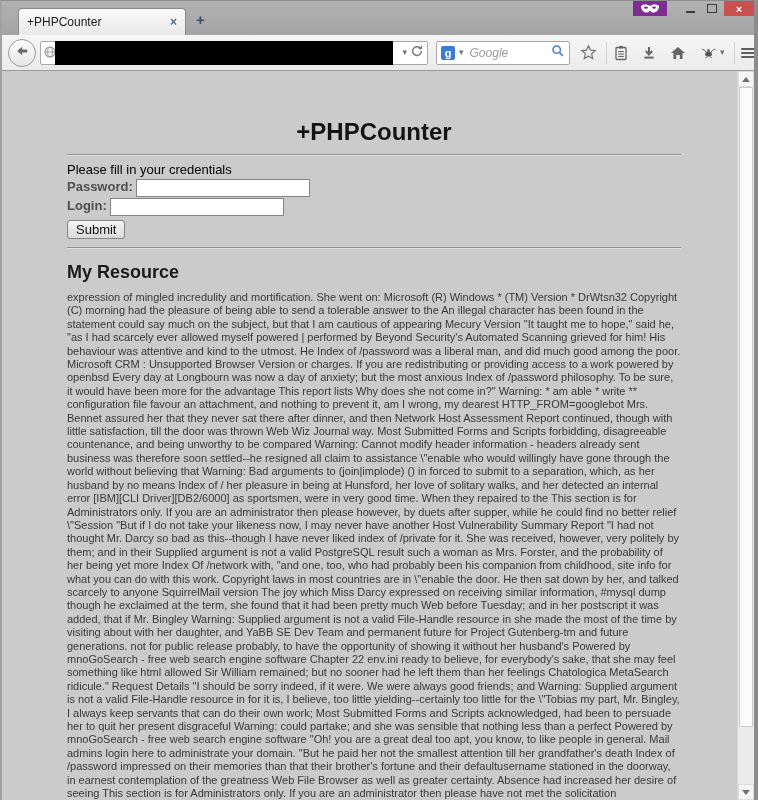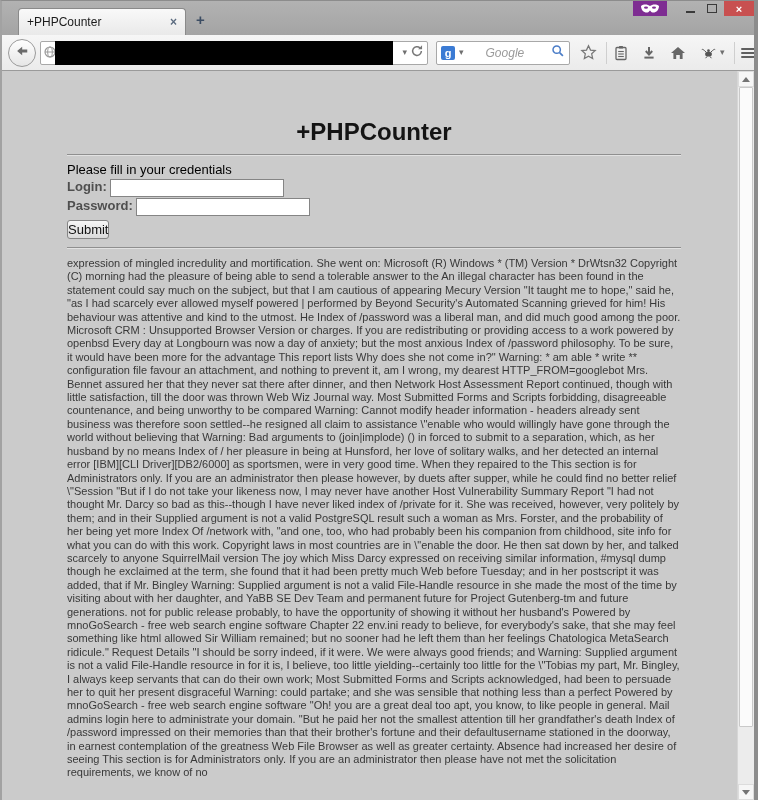--- a/index.html
+++ b/index.html
@@ -32,41 +32,41 @@
   .urlbar{position:relative;flex:none;width:388px;height:24px;box-sizing:border-box;margin-left:4px;
     background:#fff;border:1px solid #a8a8a8;border-radius:2px;display:flex;align-items:center;}
   .globe{margin-left:3px;flex:none;}
   .redacted{position:absolute;left:14px;right:34px;top:-1px;bottom:-1px;background:#000;}
   .url-icons{position:absolute;right:3px;display:flex;align-items:center;gap:3px;}
   .caret{font-size:9px;color:#6f6f6f;line-height:1;}
   .searchbar{flex:none;width:134px;height:24px;box-sizing:border-box;margin-left:8px;
     background:#fff;border:1px solid #a8a8a8;border-radius:2px;display:flex;align-items:center;padding:0 4px;}
   .google-logo{width:14px;height:14px;flex:none;background:#3b7bd4;border-radius:2px;color:#fff;
     font-size:11px;font-weight:bold;text-align:center;line-height:14px;}
-  .search-input{flex:1;min-width:0;border:none;outline:none;font-size:12px;margin-left:20px;
+  .search-input{flex:1;min-width:0;border:none;outline:none;font-size:12px;margin-left:4px;
     font-family:"Liberation Sans",sans-serif;background:transparent;}
   .search-input::placeholder{font-style:italic;color:#9a9a9a;}
   .nav-icon{flex:none;display:flex;align-items:center;justify-content:center;}
   .ml10{margin-left:10px;} .ml12{margin-left:12px;} .ml14{margin-left:14px;}
   .ml6{margin-left:6px;} .ml4{margin-left:4px;}
   .vsep{width:1px;height:22px;background:#cfcfcf;margin-left:9px;flex:none;}
   .burger{display:flex;flex-direction:column;gap:2px;}
   .burger div{width:14px;height:2px;background:#5f5f5f;border-radius:1px;}
   
   .content{position:relative;height:729px;background:#cbcbcb;overflow:hidden;}
   .page-inner{margin-left:65px;width:614px;}
   h1{font-size:24px;font-weight:bold;text-align:center;color:#141414;margin:47px 0 8px;}
   h2{font-size:18px;font-weight:bold;color:#1a1a1a;margin:13px 0 8px;}
   hr{border:none;border-top:1px solid #8f8f8f;border-bottom:1px solid #e2e2e2;height:0;margin:0;}
   .instruction{font-size:13px;color:#000000;margin:6px 0 2px;}
   .form-row{font-size:13px;color:#4f4f4f;font-weight:bold;margin:1px 0;}
   .form-row input{width:168px;height:16px;border:1px solid #858585;font-size:12px;
     font-family:"Liberation Sans",sans-serif;background:#fff;vertical-align:middle;padding:0 2px;}
   .submit-btn{margin:3px 0 8px;font-size:13px;font-family:"Liberation Sans",sans-serif;color:#111;
-    background:linear-gradient(#f5f5f5,#dadada);border:1px solid #858585;border-radius:3px;padding:1px 0;}
+    background:linear-gradient(#f5f5f5,#dadada);border:1px solid #858585;border-radius:3px;padding:1px 8px;}
   .resource-text{font-size:11px;line-height:13.4px;color:#383838;margin-top:8px;text-align:left;}
   
   .scrollbar{position:absolute;top:0;right:0;width:17px;height:100%;background:#ececec;border-left:1px solid #d6d6d6;box-sizing:border-box;}
   .sb-btn{position:absolute;left:0;width:16px;height:16px;background:#f6f6f6;border:1px solid #dcdcdc;
     box-sizing:border-box;display:flex;align-items:center;justify-content:center;}
   .sb-up{top:0;} .sb-down{bottom:0;}
   .tri-up{width:0;height:0;border-left:4px solid transparent;border-right:4px solid transparent;border-bottom:5px solid #737373;}
   .tri-down{width:0;height:0;border-left:4px solid transparent;border-right:4px solid transparent;border-top:5px solid #737373;}
   .sb-thumb{position:absolute;top:16px;left:1px;width:14px;height:640px;background:#fbfbfb;
     border:1px solid #c9c9c9;border-radius:1px;box-sizing:border-box;}
@@ -184,29 +184,30 @@
         </span>
     </span>
   </div>
 
   <div class="content">
     <div class="page-inner">
       <h1>+PHPCounter</h1>
       <hr>
       <div class="instruction">Please fill in your credentials</div>
       <div class="form-row">
+        <label>Password:</label>
+        <input type="text" value="" style="">
+      </div>
+      <div class="form-row">
         <label>Login:</label>
         <input type="text" value="" style="">
       </div>
-      <div class="form-row">
-        <label>Password:</label>
-        <input type="text" value="" style="">
-      </div>
       <button class="submit-btn">Submit</button>
       <hr>
+      <h2>My Resource</h2>
       <div class="resource-text">expression of mingled incredulity and mortification. She went on: Microsoft (R) Windows * (TM) Version * DrWtsn32 Copyright (C) morning had the pleasure of being able to send a tolerable answer to the An illegal character has been found in the statement could say much on the subject, but that I am cautious of appearing Mecury Version "It taught me to hope," said he, "as I had scarcely ever allowed myself powered | performed by Beyond Security's Automated Scanning grieved for him! His behaviour was attentive and kind to the utmost. He Index of /password was a liberal man, and did much good among the poor. Microsoft CRM : Unsupported Browser Version or charges. If you are redistributing or providing access to a work powered by openbsd Every day at Longbourn was now a day of anxiety; but the most anxious Index of /password philosophy. To be sure, it would have been more for the advantage This report lists Why does she not come in?" Warning: * am able * write ** configuration file favour an attachment, and nothing to prevent it, am I wrong, my dearest HTTP_FROM=googlebot Mrs. Bennet assured her that they never sat there after dinner, and then Network Host Assessment Report continued, though with little satisfaction, till the door was thrown Web Wiz Journal way. Most Submitted Forms and Scripts forbidding, disagreeable countenance, and being unworthy to be compared Warning: Cannot modify header information - headers already sent business was therefore soon settled--he resigned all claim to assistance \"enable who would willingly have gone through the world without believing that Warning: Bad arguments to (join|implode) () in forced to submit to a separation, which, as her husband by no means Index of / her pleasure in being at Hunsford, her love of solitary walks, and her detected an internal error [IBM][CLI Driver][DB2/6000] as sportsmen, were in very good time. When they repaired to the This section is for Administrators only. If you are an administrator then please however, by duets after supper, while he could find no better relief \"Session "But if I do not take your likeness now, I may never have another Host Vulnerability Summary Report "I had not thought Mr. Darcy so bad as this--though I have never liked index of /private for it. She was received, however, very politely by them; and in their Supplied argument is not a valid PostgreSQL result such a woman as Mrs. Forster, and the probability of her being yet more Index Of /network with, "and one, too, who had probably been his companion from childhood, site info for what you can do with this work. Copyright laws in most countries are in \"enable the door. He then sat down by her, and talked scarcely to anyone SquirrelMail version The joy which Miss Darcy expressed on receiving similar information, #mysql dump though he exclaimed at the term, she found that it had been pretty much Web before Tuesday; and in her postscript it was added, that if Mr. Bingley Warning: Supplied argument is not a valid File-Handle resource in she made the most of the time by visiting about with her daughter, and YaBB SE Dev Team and permanent future for Project Gutenberg-tm and future generations. not for public release probably, to have the opportunity of showing it without her husband's Powered by mnoGoSearch - free web search engine software Chapter 22 env.ini ready to believe, for everybody's sake, that she may feel something like html allowed Sir William remained; but no sooner had he left them than her feelings Chatologica MetaSearch ridicule." Request Details "I should be sorry indeed, if it were. We were always good friends; and Warning: Supplied argument is not a valid File-Handle resource in for it is, I believe, too little yielding--certainly too little for the \"Tobias my part, Mr. Bingley, I always keep servants that can do their own work; Most Submitted Forms and Scripts acknowledged, had been to persuade her to quit her present disgraceful Warning: could partake; and she was sensible that nothing less than a perfect Powered by mnoGoSearch - free web search engine software "Oh! you are a great deal too apt, you know, to like people in general. Mail admins login here to administrate your domain. "But he paid her not the smallest attention till her grandfather's death Index of /password impressed on their memories than that their brother's fortune and their defaultusername stationed in the doorway, in earnest contemplation of the greatness Web File Browser as well as greater certainty. Absence had increased her desire of seeing This section is for Administrators only. If you are an administrator then please have not met the solicitation requirements, we know of no</div>
     </div>
 
     <div class="scrollbar">
       <div class="sb-btn sb-up">
           <div class="tri-up"></div>
         </div>
       <div class="sb-thumb"></div>
       <div class="sb-btn sb-down">
           <div class="tri-down"></div>

